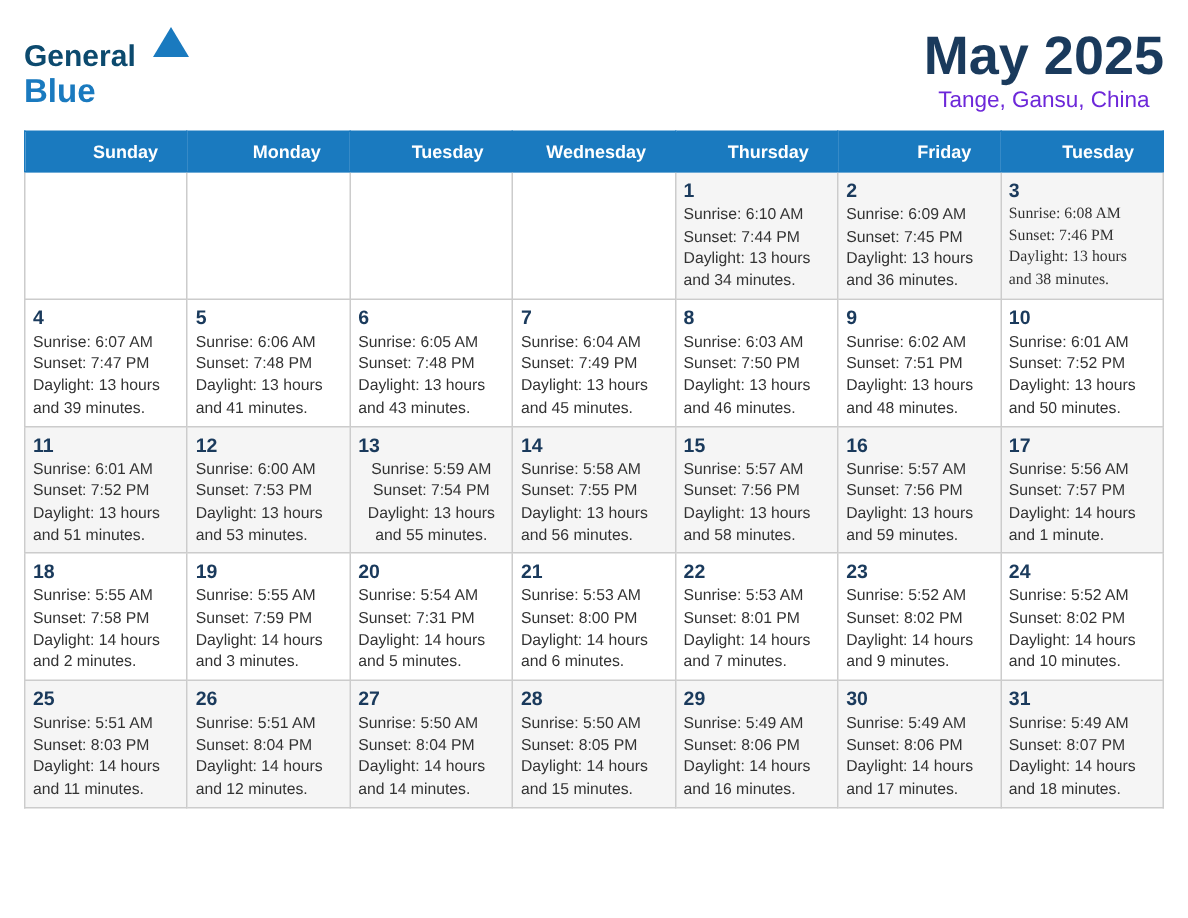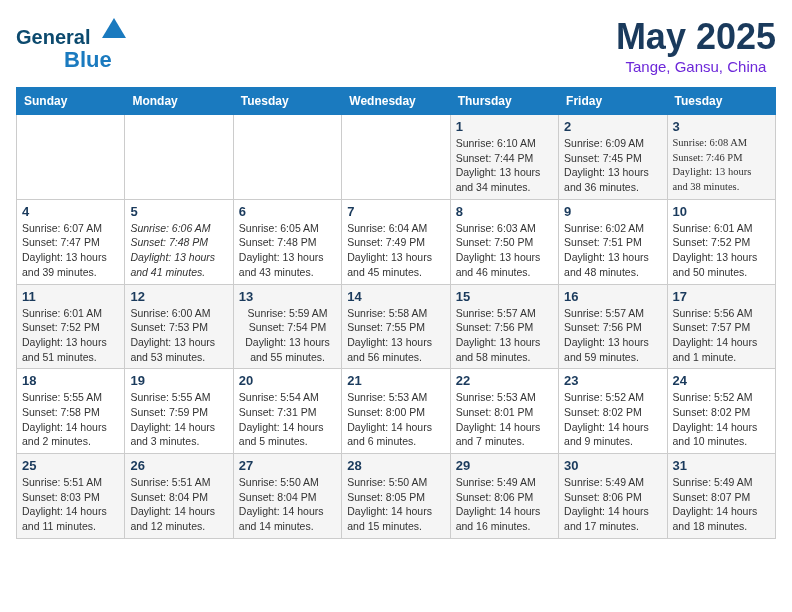--- a/index.html
+++ b/index.html
@@ -49,22 +49,22 @@
     table {
       width: 100%;
       border-collapse: collapse;
       font-size: 11px;
     }
     thead tr {
       background: #1a7abf;
       color: #fff;
     }
     thead th {
-      padding: 6px 7px;
-      text-align: left;
+      padding: 6px 19px;
+      text-align: right;
       font-weight: bold;
       font-size: 12px;
       border: 1px solid #1a7abf;
     }
     tbody tr {
       vertical-align: top;
     }
     tbody td {
       border: 1px solid #ccc;
       padding: 4px 5px;
@@ -96,21 +96,21 @@
 
 <div class="header">
   <div class="logo">
     <div>
       <div class="logo-text">
         <span>General</span>
         <svg class="logo-icon" viewBox="0 0 28 28">
           <polygon points="14,2 26,22 2,22" fill="#1a7abf"></polygon>
         </svg>
       </div>
-      <div class="logo-text"><span style="color:#1a7abf;font-size:22px;margin-left:48px;">Blue</span></div>
+      <div class="logo-text"><span style="color:#1a7abf;font-size:22px;">Blue</span></div>
     </div>
   </div>
   <div class="title-block">
     <div class="month-title">May 2025</div>
     <div class="subtitle">Tange, Gansu, China</div>
   </div>
 </div>
 
 <table>
   <thead>
@@ -155,21 +155,21 @@
       <tr>
         <td>
           <span class="day-num">4</span>
           <div class="cell-info" style="white-space: pre-line;">Sunrise: 6:07 AM
 Sunset: 7:47 PM
 Daylight: 13 hours
 and 39 minutes.</div>
         </td>
         <td>
           <span class="day-num">5</span>
-          <div class="cell-info" style="white-space: pre-line; font-style: italic;">Sunrise: 6:06 AM
+          <div class="cell-info" style="white-space: pre-line;">Sunrise: 6:06 AM
 Sunset: 7:48 PM
 Daylight: 13 hours
 and 41 minutes.</div>
         </td>
         <td>
           <span class="day-num">6</span>
           <div class="cell-info" style="white-space: pre-line;">Sunrise: 6:05 AM
 Sunset: 7:48 PM
 Daylight: 13 hours
 and 43 minutes.</div>

